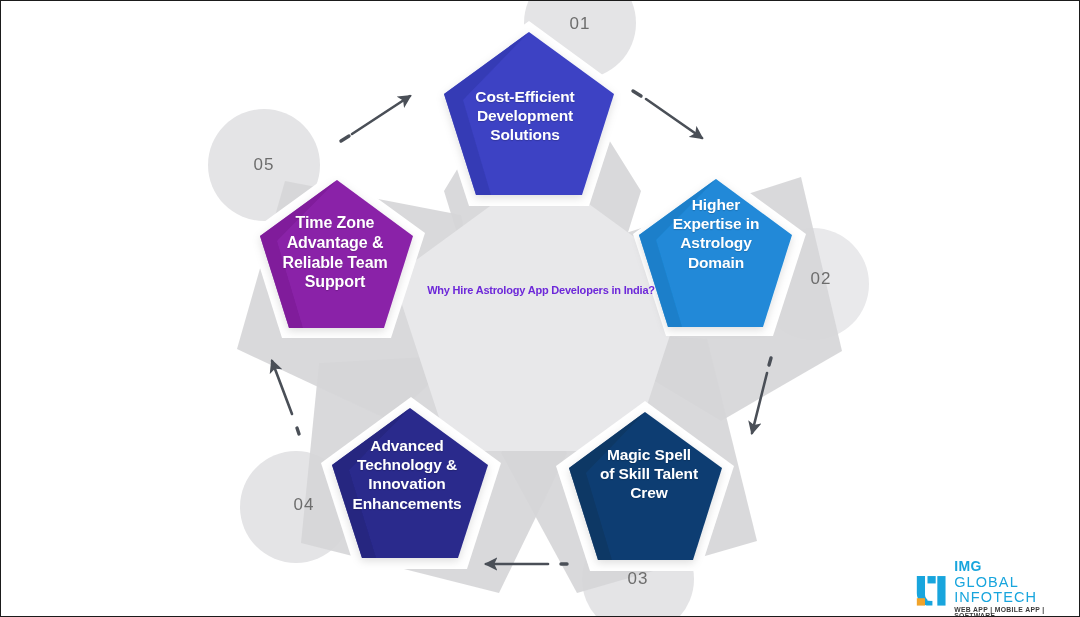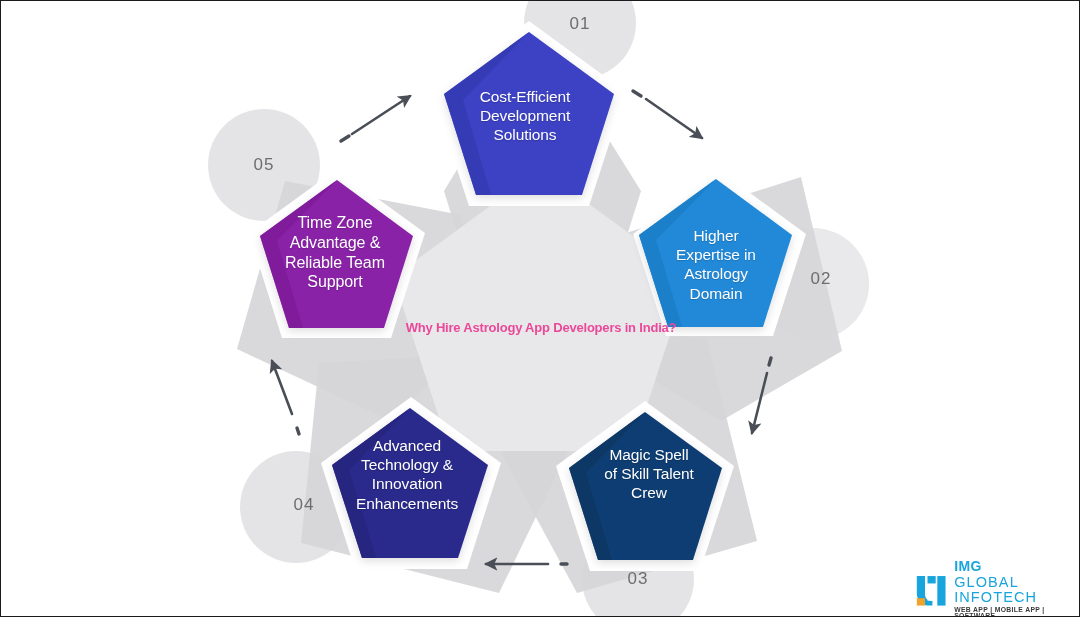--- a/index.html
+++ b/index.html
@@ -29,55 +29,54 @@
     top: 0;
     width: 1080px;
     height: 617px;
     display: block;
   }
 
   
   .node-text {
     position: absolute;
     color: #ffffff;
-    font-weight: normal;
+    font-weight: bold;
     text-align: center;
     line-height: 1.24;
     letter-spacing: -0.1px;
     pointer-events: none;
     text-shadow: 0 1px 1px rgba(0,0,0,.18);
   }
 
   .center-title {
     position: absolute;
     left: 395px;
     top: 282px;
     width: 290px;
     text-align: center;
-    color: #ec4899;
-    font-weight: bold;
-    font-size: 13px;
+    color: #6d28d9;
+    font-weight: bold;
+    font-size: 11px;
     line-height: 1.35;
     letter-spacing: -0.2px;
-    margin-top: 36px;
   }
 
   .badge-num {
     position: absolute;
     color: #6d6d6d;
     font-size: 17px;
     font-weight: normal;
     letter-spacing: 1px;
     text-align: center;
     width: 46px;
   }
 
   
   #n1-text { left: 446px; top: 86px;  width: 156px; font-size: 15.5px; }
-  #n2-text { left: 640px; top: 225px; width: 150px; font-size: 15.5px; }
+  #n2-text { left: 640px; top: 194px; width: 150px; font-size: 15.5px; }
   #n3-text { left: 573px; top: 444px; width: 150px; font-size: 15.5px; }
   #n4-text { left: 330px; top: 435px; width: 152px; font-size: 15.5px; }
   #n5-text { left: 254px; top: 212px; width: 160px; font-size: 16px; }
 
   #b1 { left: 556px; top: 13px;  }
   #b2 { left: 797px; top: 268px; }
   #b3 { left: 614px; top: 568px; }
   #b4 { left: 280px; top: 494px; }
   #b5 { left: 240px; top: 154px; }
 

